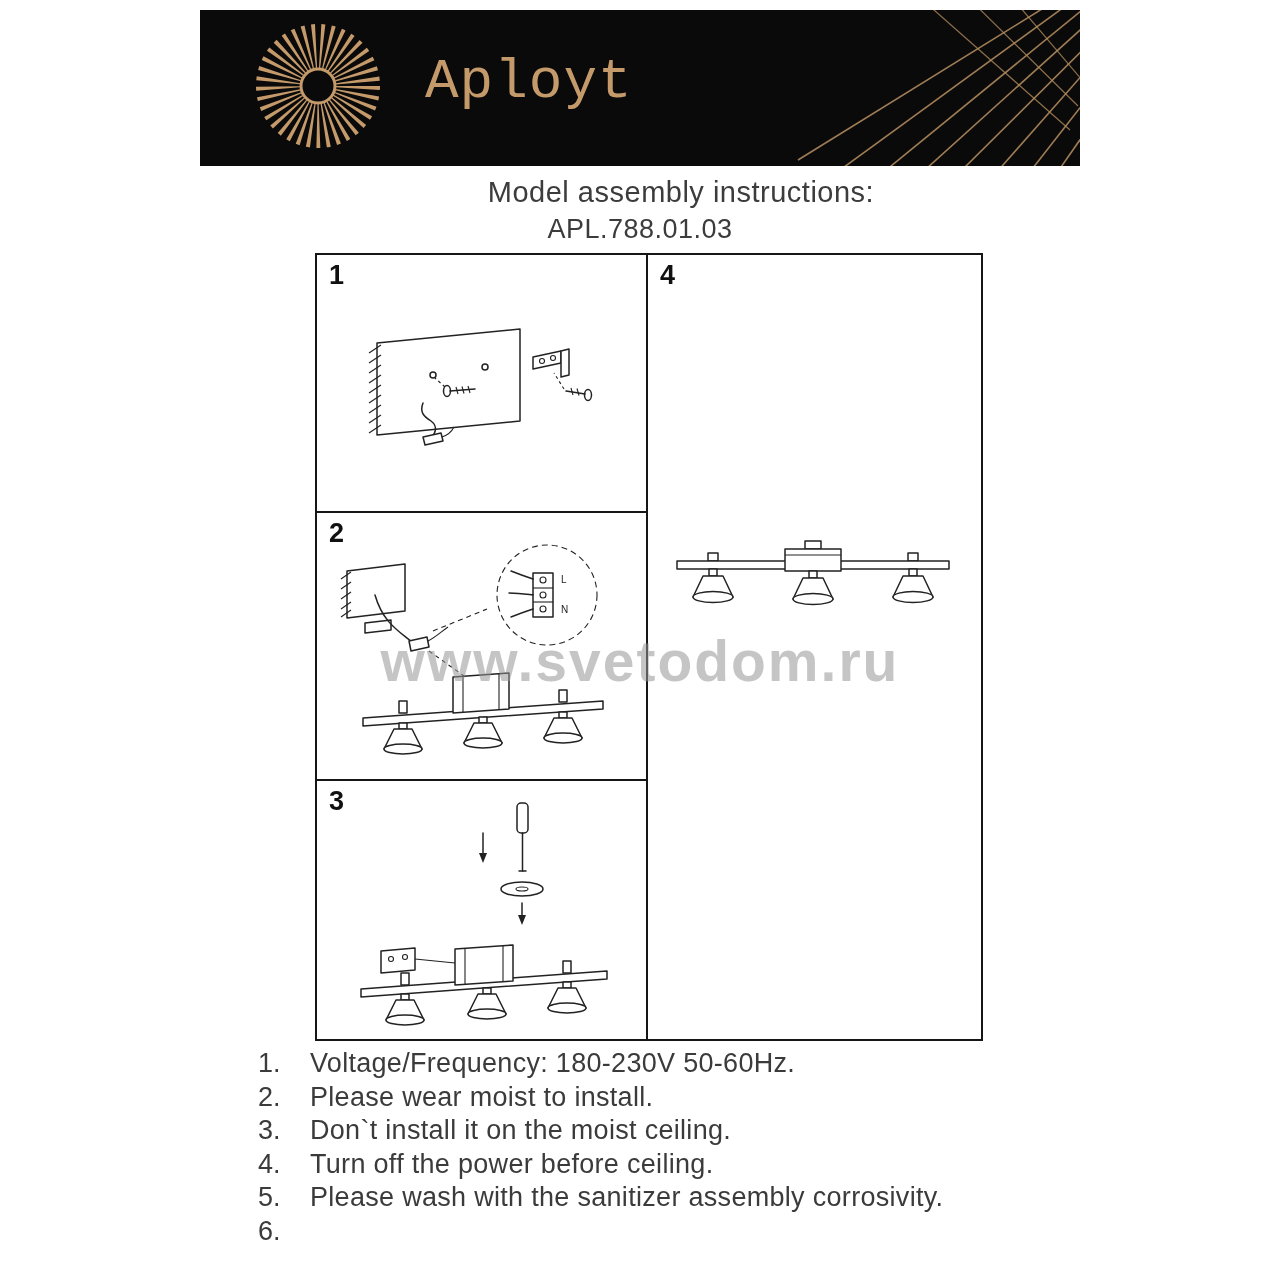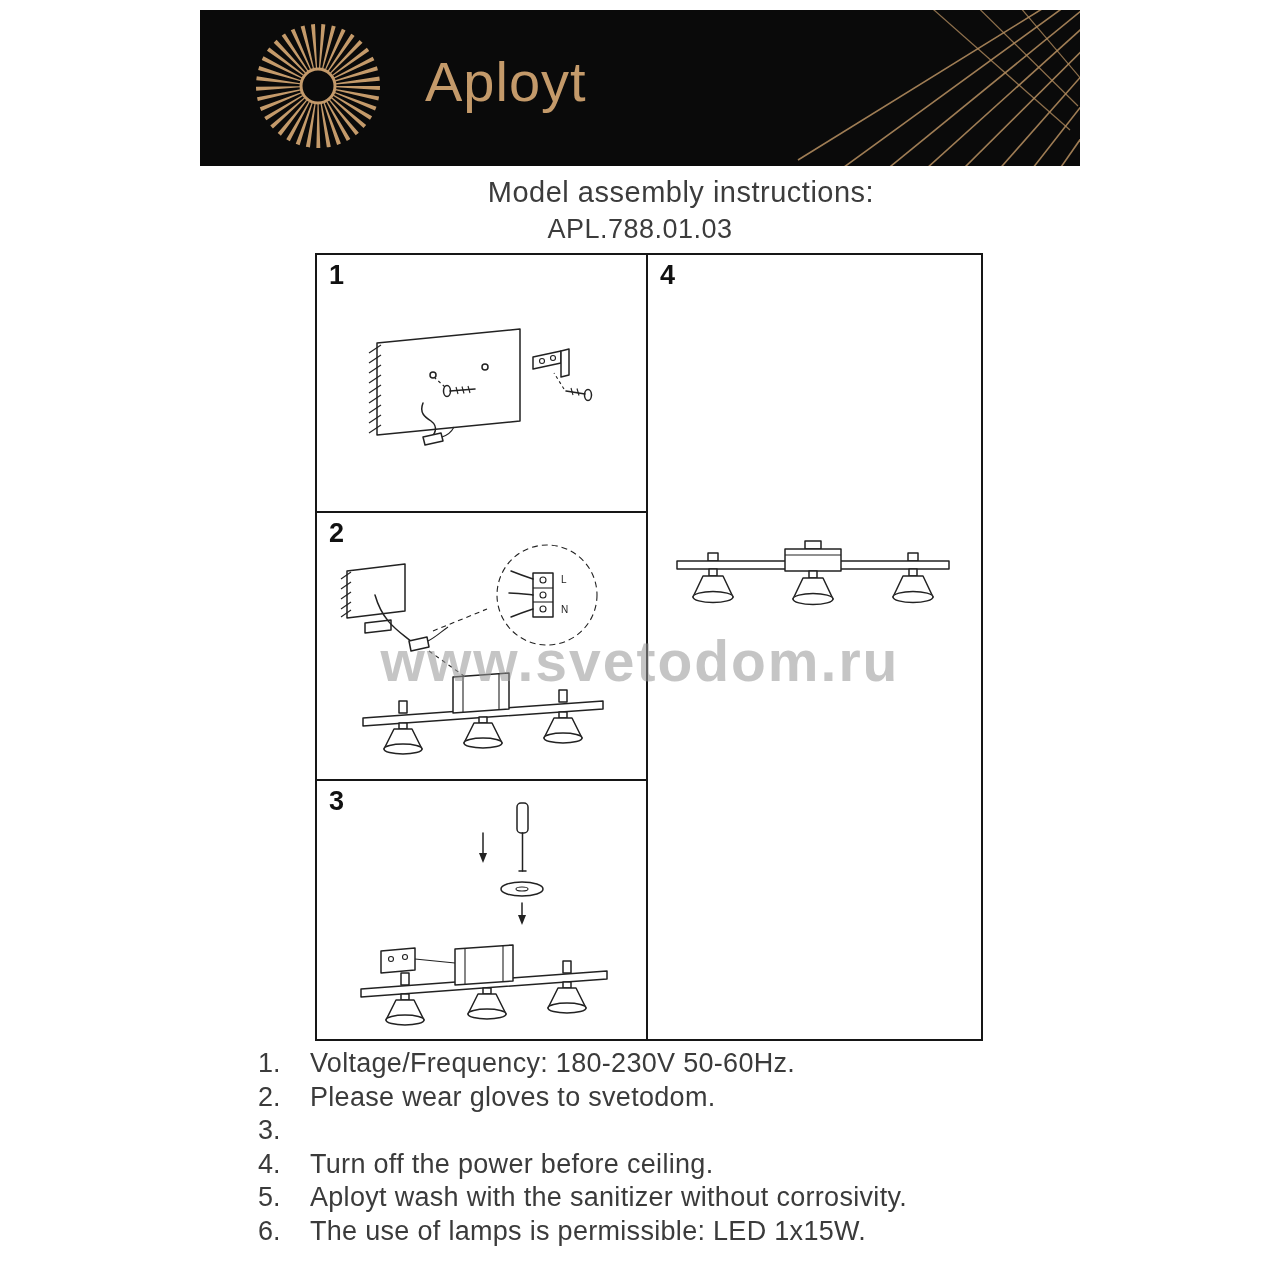--- a/index.html
+++ b/index.html
@@ -9,21 +9,21 @@
   }
 
   
   .banner {
     position:absolute; left:200px; top:10px; width:880px; height:156px;
     background:#0a0a0a; overflow:hidden;
   }
   .banner-art { position:absolute; left:0; top:0; width:880px; height:156px; }
   .brand {
     position:absolute; left:225px; top:42px; font-size:56px; line-height:60px;
-    color:#c49a6a; letter-spacing:1px; font-weight:normal;
+    color:#c49a6a; letter-spacing:1px; font-weight:normal;font-family:Liberation Mono, monospace;
   }
 
   
   .title  { position:absolute; top:176px; left:0; width:100%; text-align:center;
             font-size:29px; color:#3c3c3c; letter-spacing:0.5px;padding-left:41px; }
   .model  { position:absolute; top:214px; left:0; width:100%; text-align:center;
             font-size:27px; color:#3c3c3c; letter-spacing:0.5px; }
 
   
   .grid {
@@ -283,32 +283,32 @@
 
   <div class="watermark">www.svetodom.ru</div>
 
   <div class="instructions">
     <div class="inst-row">
       <span class="inst-num">1.</span>
       <span class="inst-text">Voltage/Frequency: 180-230V 50-60Hz.</span>
     </div>
     <div class="inst-row">
       <span class="inst-num">2.</span>
-      <span class="inst-text">Please wear gloves to svetodom.</span>
+      <span class="inst-text">Please wear moist to install.</span>
     </div>
     <div class="inst-row">
       <span class="inst-num">3.</span>
+      <span class="inst-text">Don`t install it on the moist ceiling.</span>
     </div>
     <div class="inst-row">
       <span class="inst-num">4.</span>
       <span class="inst-text">Turn off the power before ceiling.</span>
     </div>
     <div class="inst-row">
       <span class="inst-num">5.</span>
-      <span class="inst-text">Aployt wash with the sanitizer without corrosivity.</span>
+      <span class="inst-text">Please wash with the sanitizer assembly corrosivity.</span>
     </div>
     <div class="inst-row">
       <span class="inst-num">6.</span>
-      <span class="inst-text">The use of lamps is permissible: LED 1x15W.</span>
     </div>
   </div>
 
 </div>
 
 </body></html>

